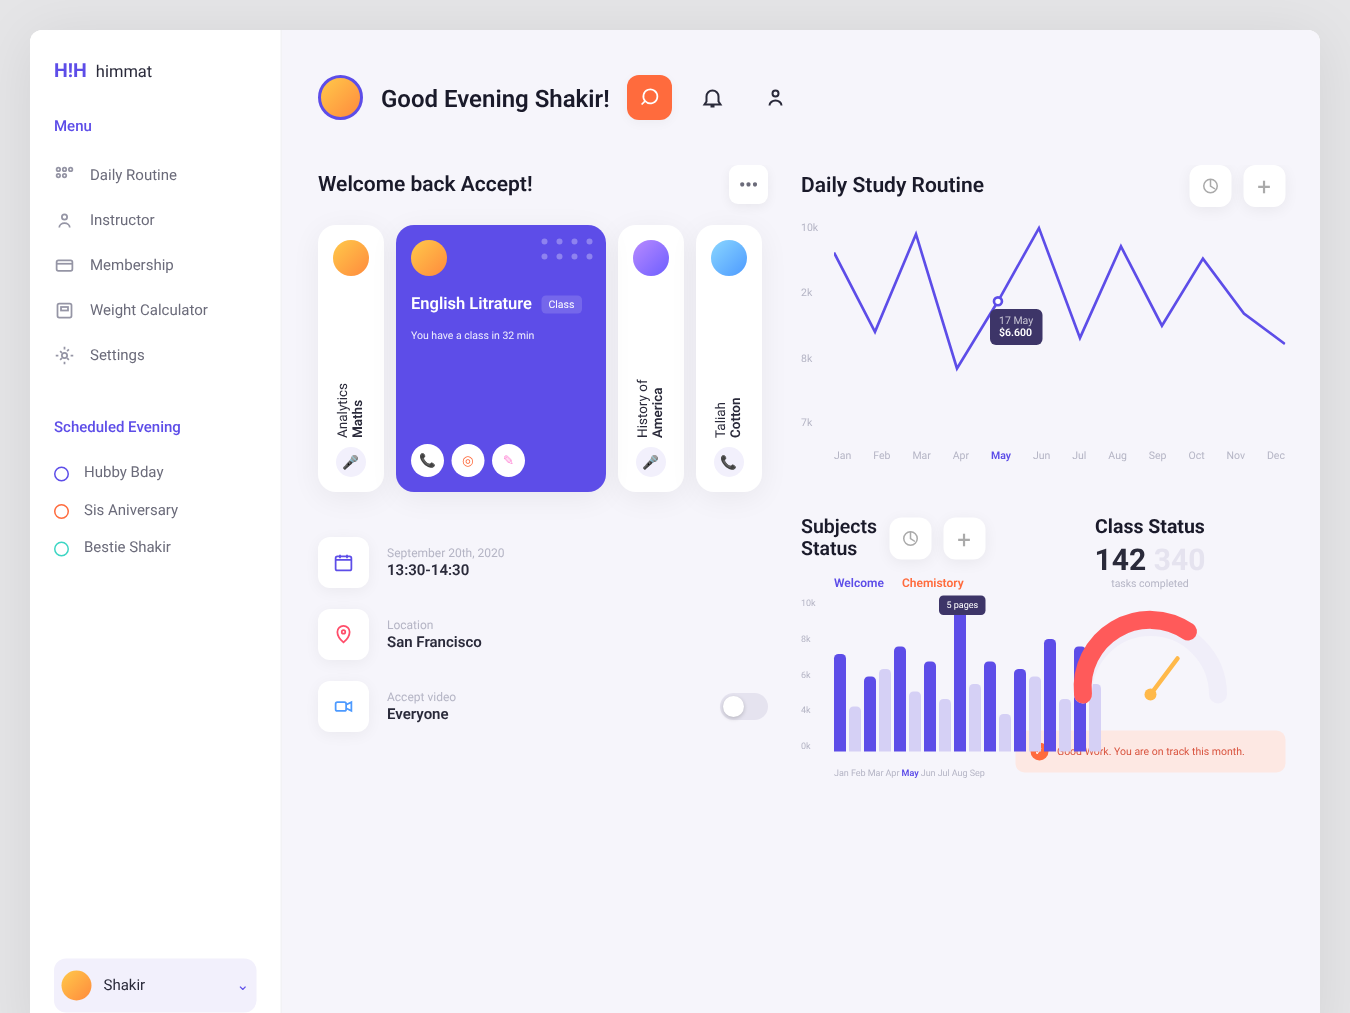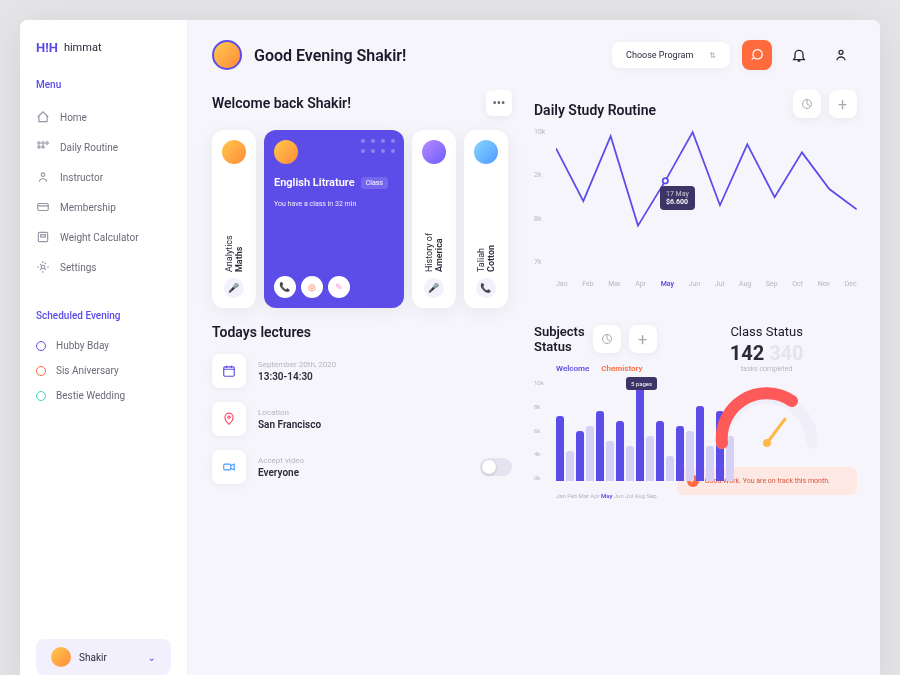--- a/index.html
+++ b/index.html
@@ -8,25 +8,25 @@
 .sidebar{width:168px;background:#fff;padding:20px 16px;display:flex;flex-direction:column;border-right:1px solid #f2f2f5}
 .logo{display:flex;align-items:center;gap:6px;margin-bottom:24px}
 .logo-icon{color:#5d4de8;font-weight:700;font-size:13px}
 .logo-text{font-size:11px;color:#2a2a3a;font-weight:400}
 .menu-label{font-size:10px;color:#5d4de8;font-weight:500;margin-bottom:12px}
 .menu-item{display:flex;align-items:center;gap:10px;padding:8px 0;font-size:10px;color:#6b6b7a;cursor:pointer}
 .menu-item svg{width:14px;height:14px;stroke:#9595a5}
 .events-label{font-size:10px;color:#5d4de8;font-weight:500;margin:28px 0 12px}
 .event-item{display:flex;align-items:center;gap:10px;padding:7px 0;font-size:10px;color:#6b6b7a}
 .event-dot{width:10px;height:10px;border-radius:50%;border:1.5px solid}
-.user-chip{margin-top:auto;background:#f2f0fc;padding:8px 15px;border-radius:8px;display:flex;align-items:center;gap:8px;font-size:10px;color:#2a2a3a}
+.user-chip{margin-top:auto;background:#f2f0fc;padding:8px 5px;border-radius:8px;display:flex;align-items:center;gap:8px;font-size:10px;color:#2a2a3a}
 .user-chip .av{width:20px;height:20px;border-radius:50%;background:linear-gradient(135deg,#ffc94a,#ff8a3d)}
 .user-chip .chev{margin-left:auto;color:#5d4de8;font-size:10px}
 .main{flex:1;background:#f6f5fb;display:flex;flex-direction:column;overflow:hidden}
-.topbar{display:flex;align-items:center;padding:20px 24px;gap:12px}
+.topbar{display:flex;align-items:center;padding:30px 24px;gap:12px}
 .avatar-lg{width:30px;height:30px;border-radius:50%;background:linear-gradient(135deg,#ffc94a,#ff8a3d);border:2px solid #5d4de8}
 .greeting{font-size:16px;font-weight:600;color:#1a1a2a}
 .program-select{margin-left:auto;background:#fff;padding:8px 14px;border-radius:8px;font-size:9px;color:#2a2a3a;display:flex;align-items:center;gap:16px;box-shadow:0 2px 8px rgba(0,0,0,.04)}
 .icon-btn{width:30px;height:30px;border-radius:8px;display:flex;align-items:center;justify-content:center;box-shadow:0 2px 8px rgba(0,0,0,.04)}
 .icon-btn.orange{background:#ff6b3d;color:#fff}
 .icon-btn.plain{background:transparent;color:#2a2a3a;box-shadow:none}
 .content{flex:1;padding:0 24px 20px;display:grid;grid-template-columns:300px 1fr;grid-template-rows:auto 1fr;gap:16px 22px;overflow:hidden}
 .section-title{font-size:14px;font-weight:600;color:#1a1a2a;display:flex;align-items:center;justify-content:space-between}
 .more-btn{width:26px;height:26px;background:#fff;border-radius:6px;font-size:12px;color:#6b6b7a;display:flex;align-items:center;justify-content:center;box-shadow:0 2px 8px rgba(0,0,0,.06)}
 .welcome-sec{grid-column:1}
@@ -38,21 +38,21 @@
 .course-card .bot-icon{width:20px;height:20px;border-radius:50%;background:#f2f0fc;display:flex;align-items:center;justify-content:center;font-size:9px;margin-top:6px}
 .course-card.active{width:140px;background:#5d4de8;color:#fff;padding:10px;align-items:flex-start;position:relative}
 .course-card.active .av{margin-bottom:12px}
 .course-title{font-size:11px;font-weight:600;margin-bottom:1px}
 .course-tag{font-size:7px;background:rgba(255,255,255,.15);padding:2px 5px;border-radius:3px;display:inline-block}
 .course-sub{font-size:7px;margin-top:10px;opacity:.9}
 .course-icons{margin-top:auto;display:flex;gap:5px}
 .ci{width:22px;height:22px;border-radius:50%;background:#fff;display:flex;align-items:center;justify-content:center;font-size:9px;color:#5d4de8}
 .pattern{position:absolute;top:6px;right:6px;width:40px;height:40px;opacity:.3}
 .routine-sec{grid-column:2;position:relative}
-.routine-head{display:flex;align-items:flex-end;gap:8px}
+.routine-head{display:flex;align-items:center;gap:8px}
 .routine-head .section-title{flex:1;justify-content:flex-start}
 .sq-btn{width:28px;height:28px;background:#fff;border-radius:8px;display:flex;align-items:center;justify-content:center;box-shadow:0 2px 10px rgba(0,0,0,.06);color:#aaa}
 .chart-area{margin-top:10px;position:relative;height:160px}
 .yaxis{position:absolute;left:0;top:0;bottom:22px;display:flex;flex-direction:column;justify-content:space-between;font-size:7px;color:#b5b5c5}
 .xaxis{position:absolute;left:22px;right:0;bottom:0;display:flex;justify-content:space-between;font-size:7px;color:#b5b5c5}
 .xaxis span.active{color:#5d4de8;font-weight:600}
 .line-svg{position:absolute;left:22px;right:0;top:0;bottom:22px}
 .tooltip{position:absolute;background:#3d3568;color:#fff;font-size:7px;padding:4px 6px;border-radius:4px;top:58px;left:126px}
 .tooltip .tv{font-weight:600}
 .lectures-sec{grid-column:1}
@@ -74,45 +74,39 @@
 .bars-area{position:relative;height:120px}
 .bars-y{position:absolute;left:0;top:0;bottom:18px;display:flex;flex-direction:column;justify-content:space-between;font-size:6px;color:#b5b5c5}
 .bars-x{position:absolute;left:22px;right:0;bottom:0;display:flex;justify-content:space-between;font-size:6px;color:#b5b5c5}
 .bars-x span.active{color:#5d4de8;font-weight:600}
 .bars{position:absolute;left:22px;right:0;top:0;bottom:18px;display:flex;align-items:flex-end;justify-content:space-between;gap:2px}
 .bar{width:8px;border-radius:3px 3px 0 0}
 .bar.p{background:#5d4de8}
 .bar.c{background:#d5d0f5}
 .bar-tip{position:absolute;background:#3d3568;color:#fff;font-size:6px;padding:3px 5px;border-radius:3px;top:-2px;left:92px;white-space:nowrap}
 .status-sec{width:180px}
-.status-head{text-align:center;font-size:13px;font-weight:400;color:#1a1a2a}
+.status-head{text-align:center;font-size:13px;font-weight:700;color:#1a1a2a}
 .status-num{text-align:center;font-size:20px;font-weight:700;color:#2a2a3a;margin-top:2px}
 .status-sub{text-align:center;font-size:7px;color:#b5b5c5;margin-bottom:10px}
 .gauge{width:120px;height:70px;margin:0 auto;position:relative}
 .msg-box{background:#fde8e3;border-radius:6px;padding:8px 10px;font-size:7px;color:#d95540;display:flex;align-items:center;gap:6px;margin-top:14px}
 .msg-box .chk{width:12px;height:12px;border-radius:50%;background:#ff6b3d;color:#fff;display:flex;align-items:center;justify-content:center;font-size:7px}
 </style>
 </head>
 <body>
 
 <div class="app">
   <aside class="sidebar">
     <div class="logo">
       <span class="logo-icon">H!H</span>
       <span class="logo-text">himmat</span>
     </div>
     <div class="menu-label">Menu</div>
     <div class="menu-item">
         <svg viewBox="0 0 24 24" fill="none" stroke="currentColor" stroke-width="2">
-          <path d="M3 12l9-9 9 9M5 10v10h14V10"></path>
-        </svg>
-        <span>Home</span>
-      </div>
-    <div class="menu-item">
-        <svg viewBox="0 0 24 24" fill="none" stroke="currentColor" stroke-width="2">
           <circle cx="5" cy="5" r="2"></circle>
           <circle cx="12" cy="5" r="2"></circle>
           <circle cx="19" cy="5" r="2"></circle>
           <circle cx="5" cy="12" r="2"></circle>
           <circle cx="12" cy="12" r="2"></circle>
         </svg>
         <span>Daily Routine</span>
       </div>
     <div class="menu-item">
         <svg viewBox="0 0 24 24" fill="none" stroke="currentColor" stroke-width="2">
@@ -148,39 +142,35 @@
         <div class="event-item">
           <div class="event-dot" style="border-color:#5d4de8"></div>
           <span>Hubby Bday</span>
         </div>
         <div class="event-item">
           <div class="event-dot" style="border-color:#ff6b3d"></div>
           <span>Sis Aniversary</span>
         </div>
         <div class="event-item">
           <div class="event-dot" style="border-color:#3dd6c4"></div>
-          <span>Bestie Wedding</span>
+          <span>Bestie Shakir</span>
         </div>
       </div>
 
     <div class="user-chip">
       <div class="av"></div>
       <span>Shakir</span>
       <span class="chev">⌄</span>
     </div>
   </aside>
 
   <main class="main">
     <div class="topbar">
       <div class="avatar-lg"></div>
       <div class="greeting">Good Evening Shakir!</div>
-      <div class="program-select">
-        <span>Choose Program</span>
-        <span style="font-size:8px;color:#aaa">⇅</span>
-      </div>
       <div class="icon-btn orange">
           <svg width="14" height="14" viewBox="0 0 24 24" fill="none" stroke="#fff" stroke-width="2">
             <path d="M21 11a8 8 0 01-14 5L3 20l4-4a8 8 0 1114-5z"></path>
           </svg>
         </div>
       <div class="icon-btn plain">
           <svg width="16" height="16" viewBox="0 0 24 24" fill="none" stroke="#2a2a3a" stroke-width="2">
             <path d="M18 16v-5a6 6 0 10-12 0v5l-2 3h16l-2-3zM10 21h4"></path>
           </svg>
         </div>
@@ -188,21 +178,21 @@
           <svg width="16" height="16" viewBox="0 0 24 24" fill="none" stroke="#2a2a3a" stroke-width="2">
             <circle cx="12" cy="8" r="3"></circle>
             <path d="M6 20c0-3 3-5 6-5s6 2 6 5"></path>
           </svg>
         </div>
     </div>
 
     <div class="content">
       <div class="welcome-sec">
         <div class="section-title">
-          <span>Welcome back Shakir!</span>
+          <span>Welcome back Accept!</span>
           <div class="more-btn">•••</div>
         </div>
         <div class="courses">
           <div class="course-card">
             <div class="av"></div>
             <div class="vtext">
                 <span>Analytics<br><b>Maths</b></span>
               </div>
             <div class="bot-icon" style="color:#ff8a3d">🎤</div>
           </div>
@@ -287,21 +277,20 @@
               <span>Aug</span>
               <span>Sep</span>
               <span>Oct</span>
               <span>Nov</span>
               <span>Dec</span>
             </div>
         </div>
       </div>
 
       <div class="lectures-sec">
-        <div class="section-title">Todays lectures</div>
         <div class="lec-item">
           <div class="lec-icon">
               <svg width="14" height="14" viewBox="0 0 24 24" fill="none" stroke="currentColor" stroke-width="2">
                 <rect x="3" y="5" width="18" height="16" rx="2"></rect>
                 <path d="M3 9h18M8 3v4m8-4v4"></path>
               </svg>
             </div>
           <div class="lec-txt">
               <div class="lbl">September 20th, 2020</div>
               <div class="val">13:30-14:30</div>

